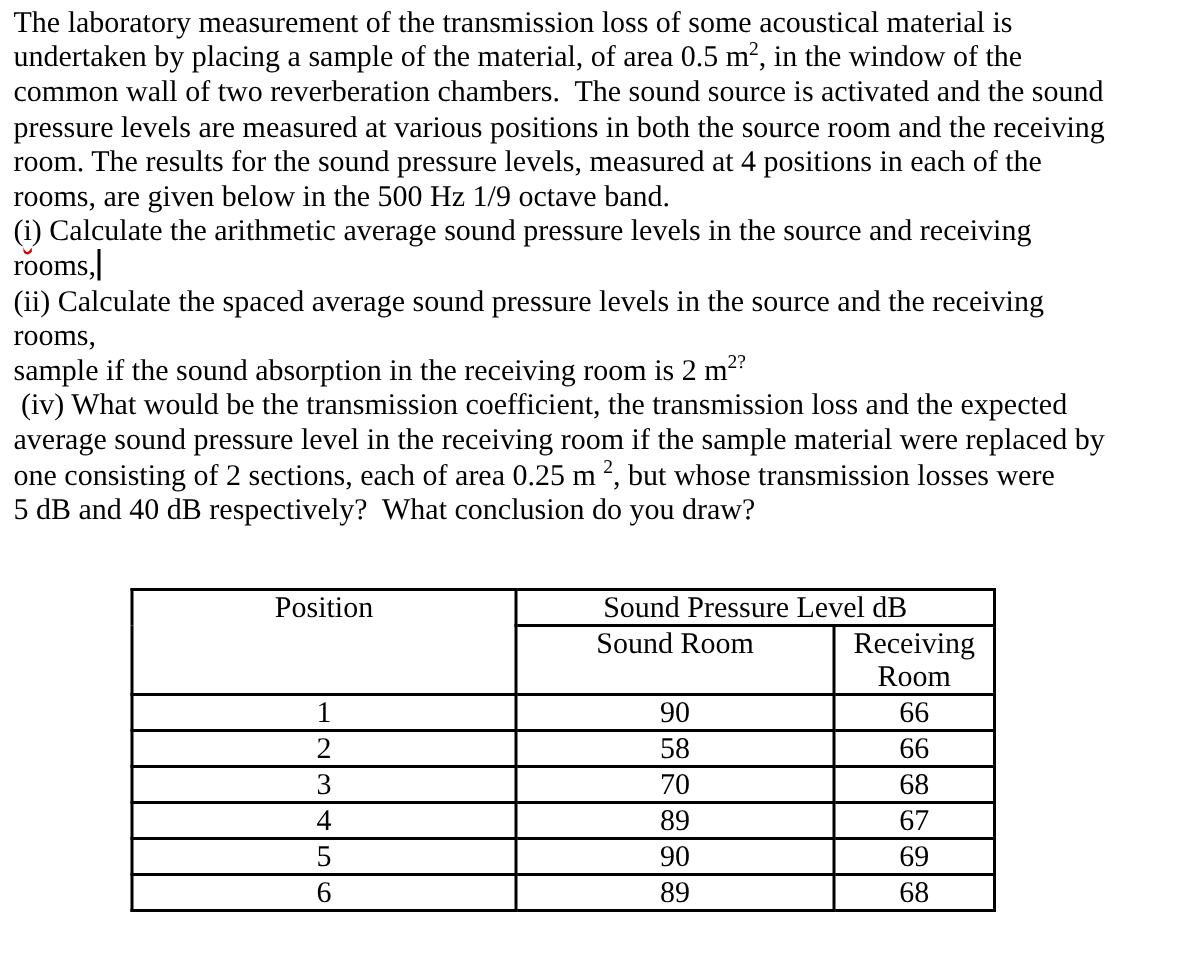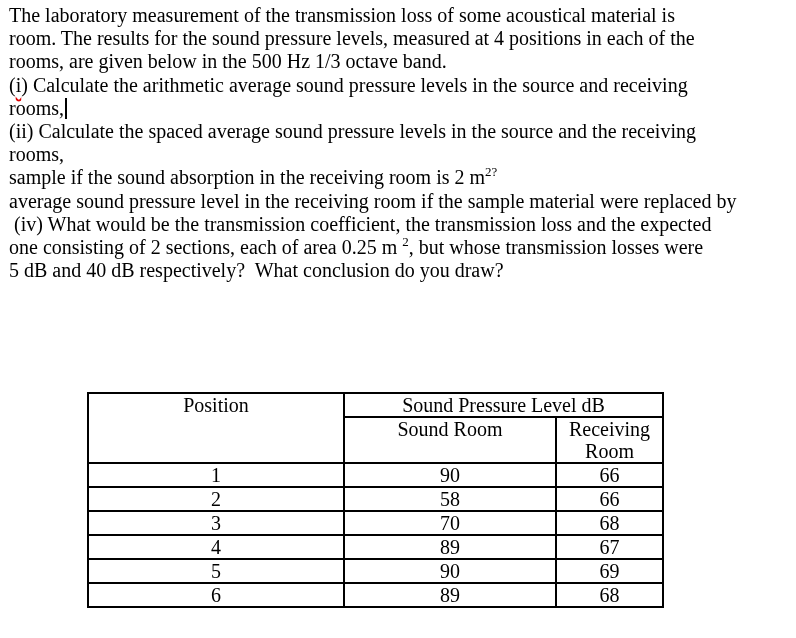--- a/index.html
+++ b/index.html
@@ -63,29 +63,32 @@
   tr.hrow2 td { height: 44px; vertical-align: top; }
   tr.drow td { vertical-align: middle; }
 </style>
 </head>
 <body>
 
 <div class="page">
 
   <div class="text-block">
     <div class="line">The laboratory measurement of the transmission loss of some acoustical material is</div>
+    <div class="line"><span>undertaken by placing a sample of the material, of area 0.5 m</span><span class="sup">2</span><span>, in the window of the</span></div>
+    <div class="line">common wall of two reverberation chambers.  The sound source is activated and the sound</div>
+    <div class="line">pressure levels are measured at various positions in both the source room and the receiving</div>
     <div class="line">room. The results for the sound pressure levels, measured at 4 positions in each of the</div>
-    <div class="line">rooms, are given below in the 500 Hz 1/3 octave band.</div>
+    <div class="line">rooms, are given below in the 500 Hz 1/9 octave band.</div>
     <div class="line"><span>(</span><span class="misspelled">i</span><span>) Calculate the arithmetic average sound pressure levels in the source and receiving</span></div>
     <div class="line"><span>rooms,</span><span class="caret"></span></div>
     <div class="line">(ii) Calculate the spaced average sound pressure levels in the source and the receiving</div>
     <div class="line">rooms,</div>
     <div class="line"><span>sample if the sound absorption in the receiving room is 2 m</span><span class="sup">2?</span></div>
+    <div class="line"> (iv) What would be the transmission coefficient, the transmission loss and the expected</div>
     <div class="line">average sound pressure level in the receiving room if the sample material were replaced by</div>
-    <div class="line"> (iv) What would be the transmission coefficient, the transmission loss and the expected</div>
     <div class="line"><span>one consisting of 2 sections, each of area 0.25 m </span><span class="sup">2</span><span>, but whose transmission losses were</span></div>
     <div class="line">5 dB and 40 dB respectively?  What conclusion do you draw?</div>
   </div>
 
   <table class="spl-table">
     <colgroup>
       <col style="width:256px">
       <col style="width:212px">
       <col style="width:107px">
     </colgroup>

